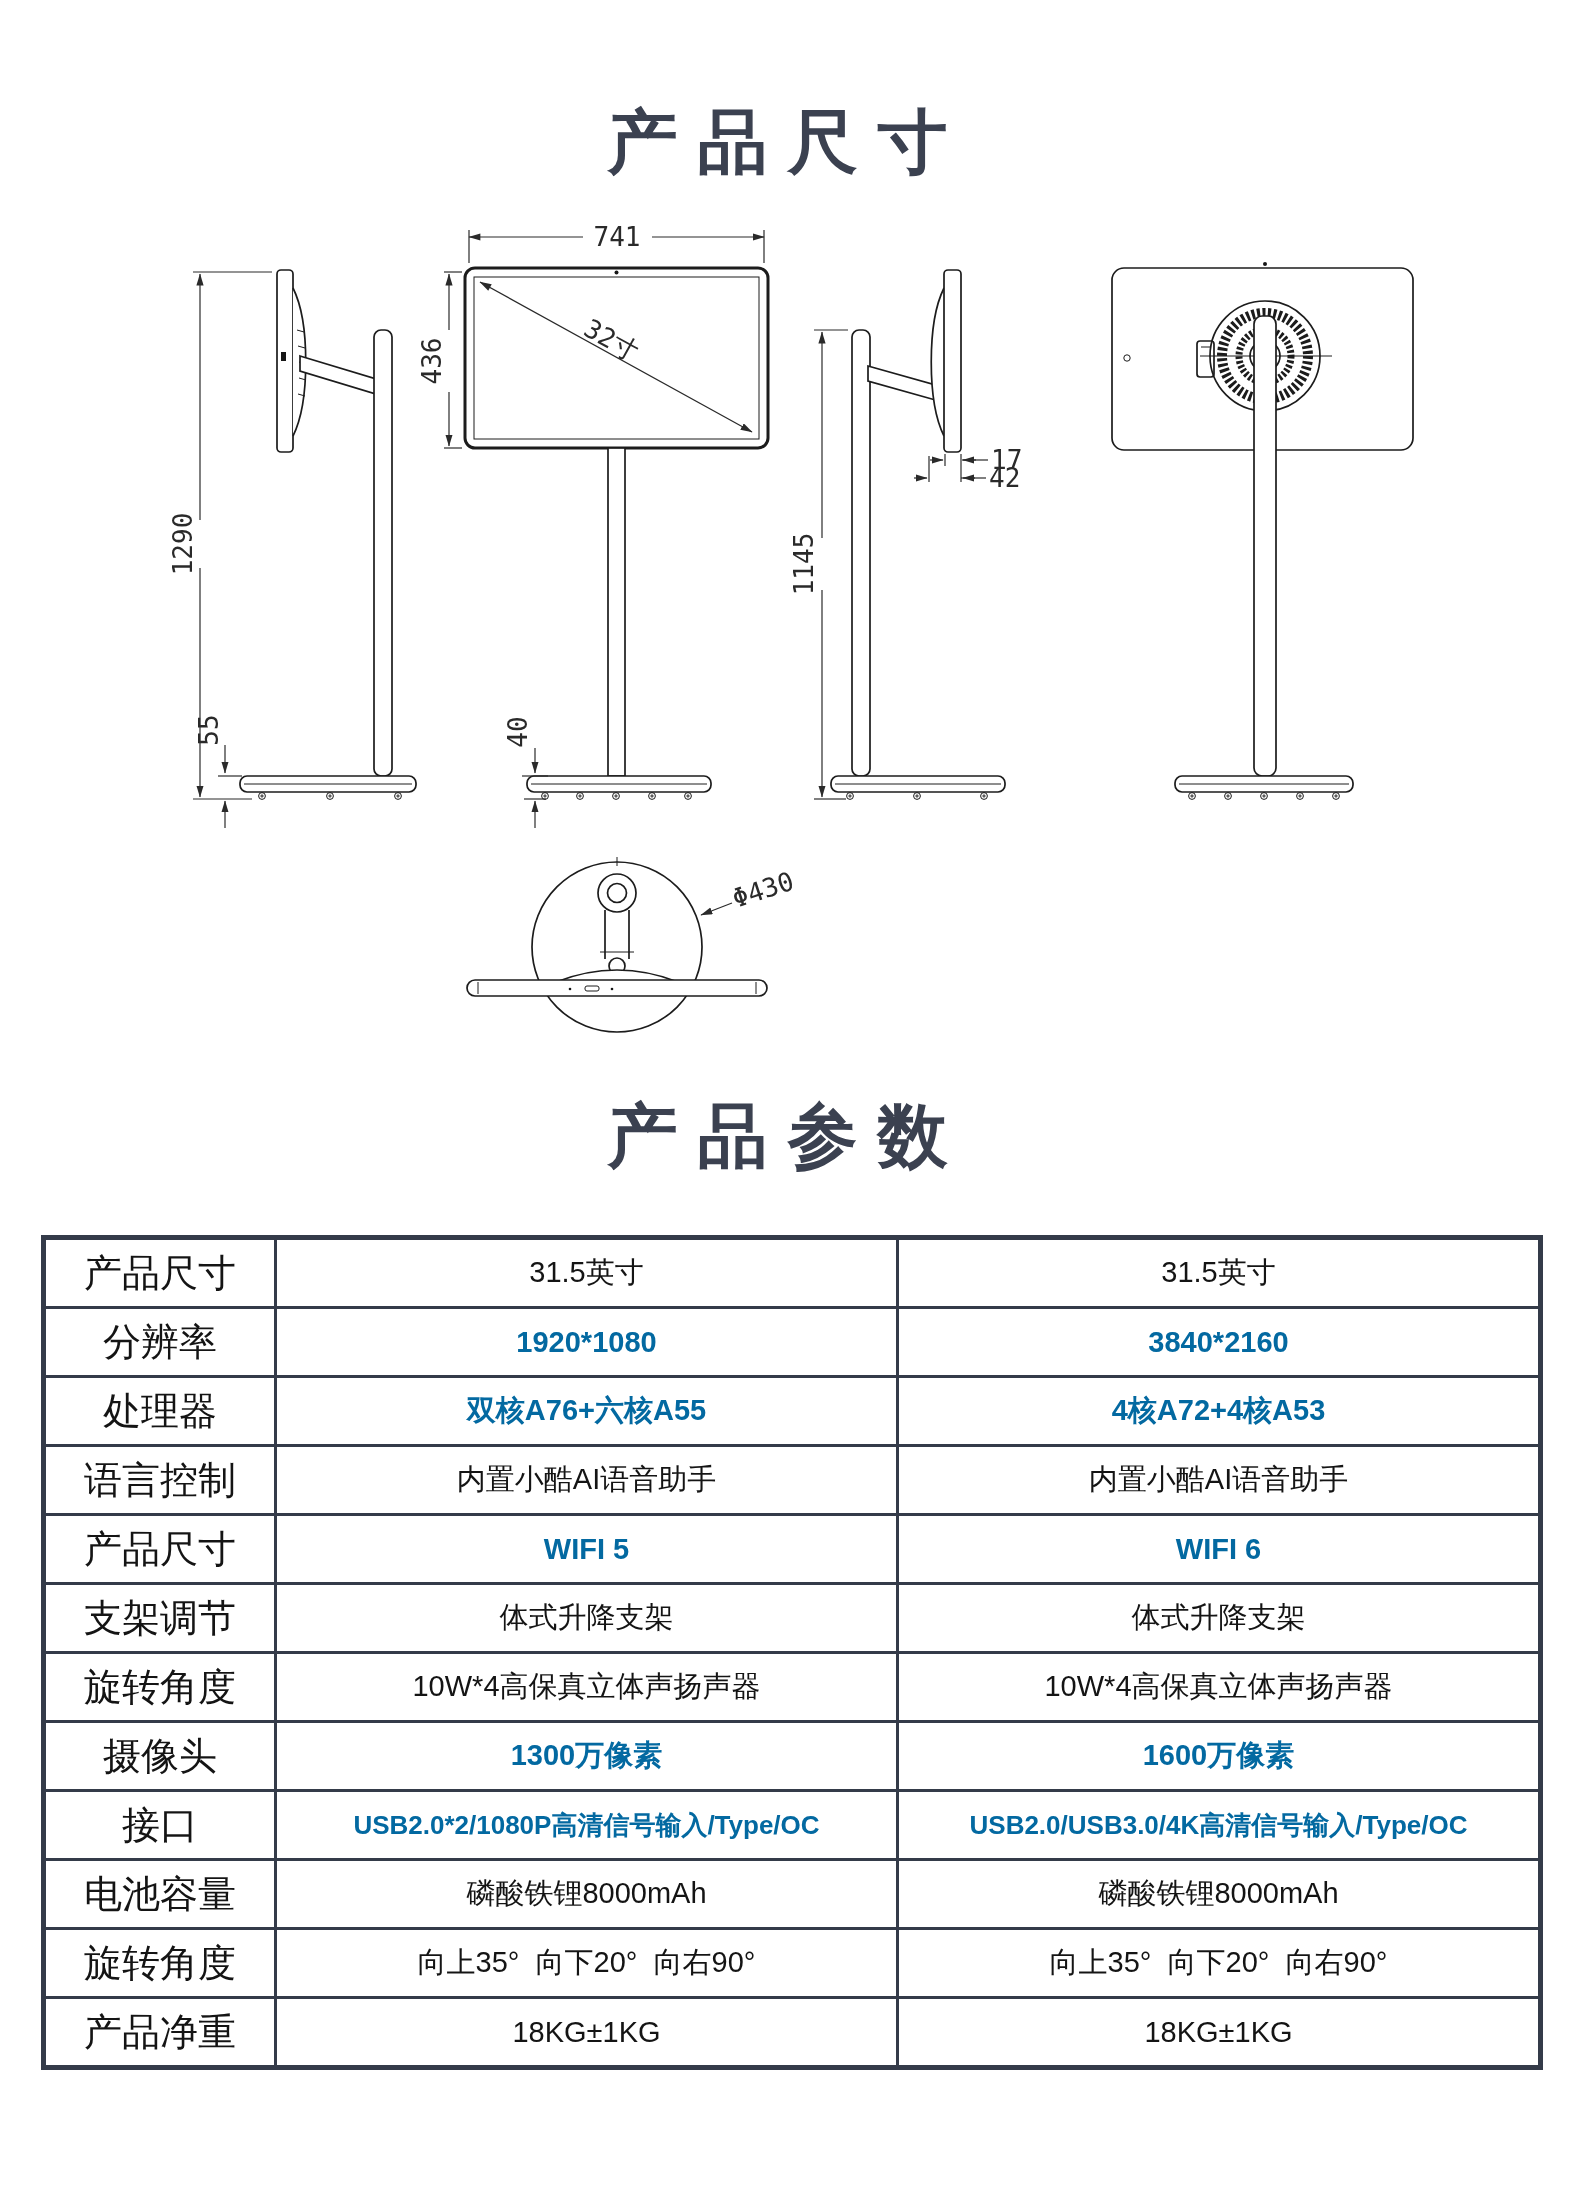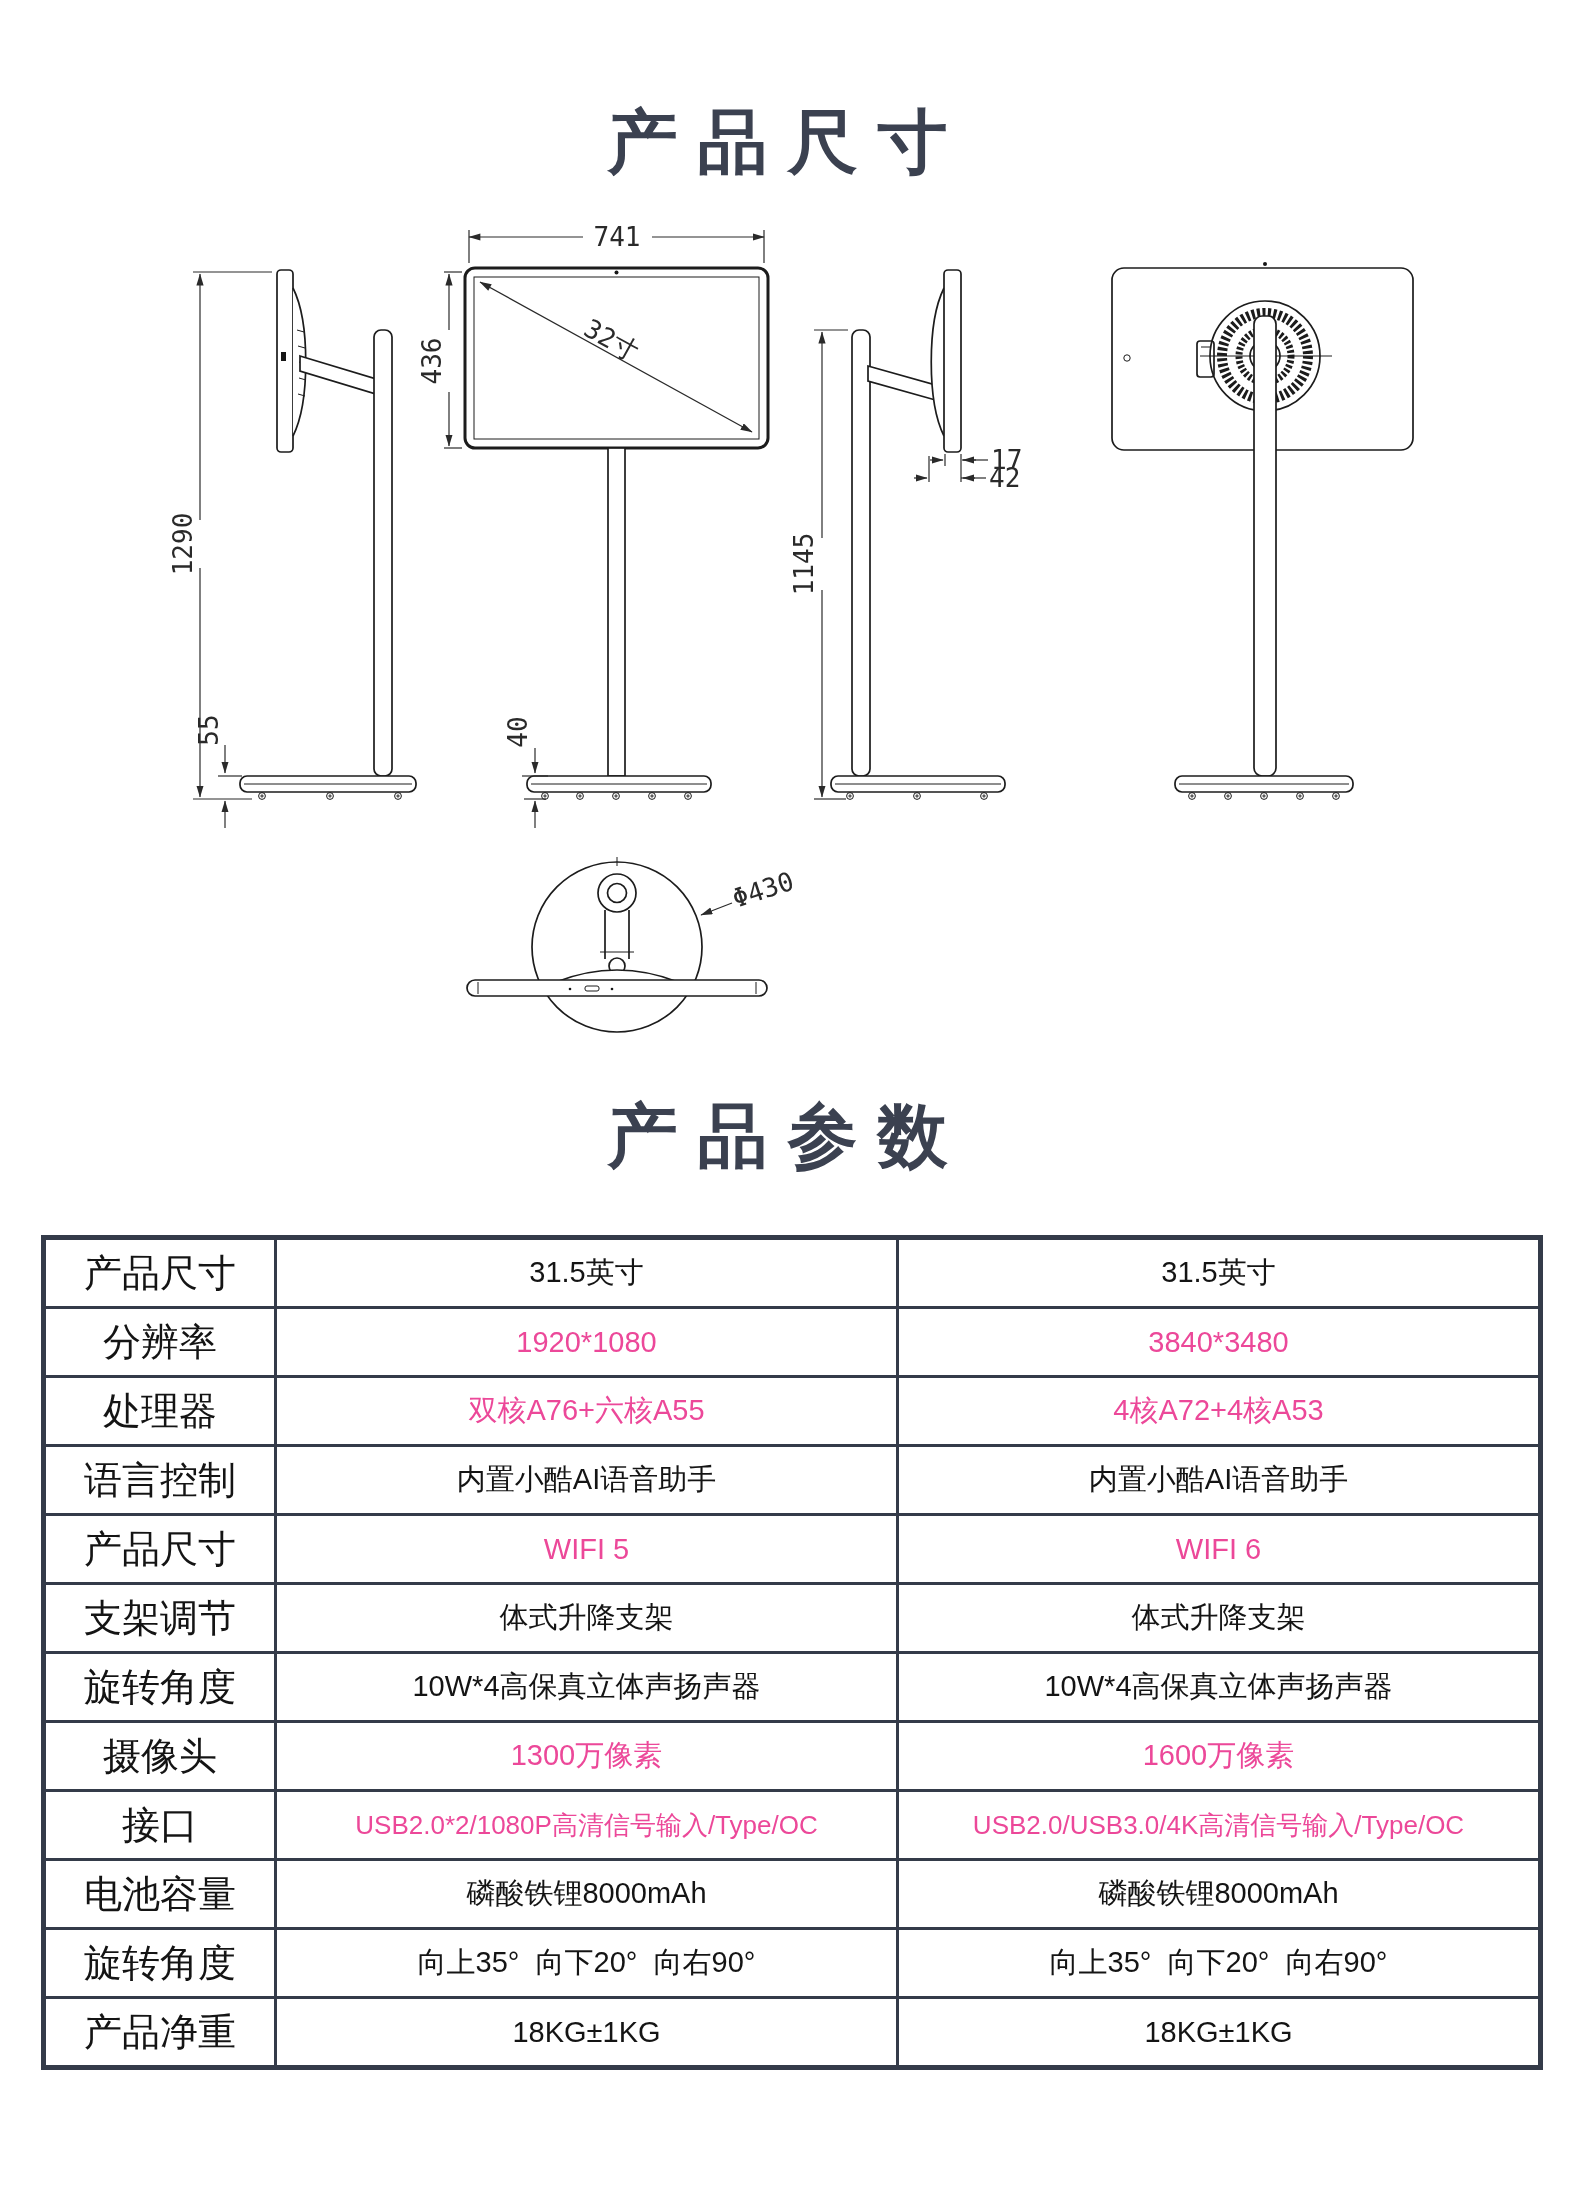--- a/index.html
+++ b/index.html
@@ -16,21 +16,21 @@
   svg.drawing .dim{stroke:#2a2a2a;stroke-width:1.2;fill:none;}
   svg.drawing .wfill{fill:#ffffff;}
   svg.drawing text{font-family:"DejaVu Sans Mono","Liberation Mono",monospace;
                    font-size:26px;fill:#2a2a2a;font-weight:400;}
   
   table.spec{position:absolute;left:41px;top:1235px;width:1497px;border-collapse:collapse;
              table-layout:fixed;border:5px solid #343b49;}
   table.spec td{border:3px solid #343b49;height:64px;text-align:center;vertical-align:middle;
                 font-size:29px;color:#141414;white-space:pre;overflow:hidden;}
   table.spec td.lbl{font-size:38px;}
-  table.spec tr.hl td.v1, table.spec tr.hl td.v2{color:#ec4899;}
+  table.spec tr.hl td.v1, table.spec tr.hl td.v2{color:#0369a1;font-weight:bold;}
   table.spec tr.small td.v1, table.spec tr.small td.v2{font-size:26px;}
   col.c1{width:232px;} col.c2{width:622px;} col.c3{width:643px;}
 </style>
 </head>
 <body>
 
 <div class="page">
 
   <div class="sec-title" id="title-dimensions">产品尺寸</div>
 
@@ -233,21 +233,21 @@
     <tr>
       <td class="lbl">产品尺寸</td>
       <td class="v1">31.5英寸</td>
       <td class="v2">31.5英寸</td>
     </tr>
 
 
     <tr class="hl">
       <td class="lbl">分辨率</td>
       <td class="v1">1920*1080</td>
-      <td class="v2">3840*3480</td>
+      <td class="v2">3840*2160</td>
     </tr>
 
     <tr class="hl">
       <td class="lbl">处理器</td>
       <td class="v1">双核A76+六核A55</td>
       <td class="v2">4核A72+4核A53</td>
     </tr>
 
     <tr>
       <td class="lbl">语言控制</td>

